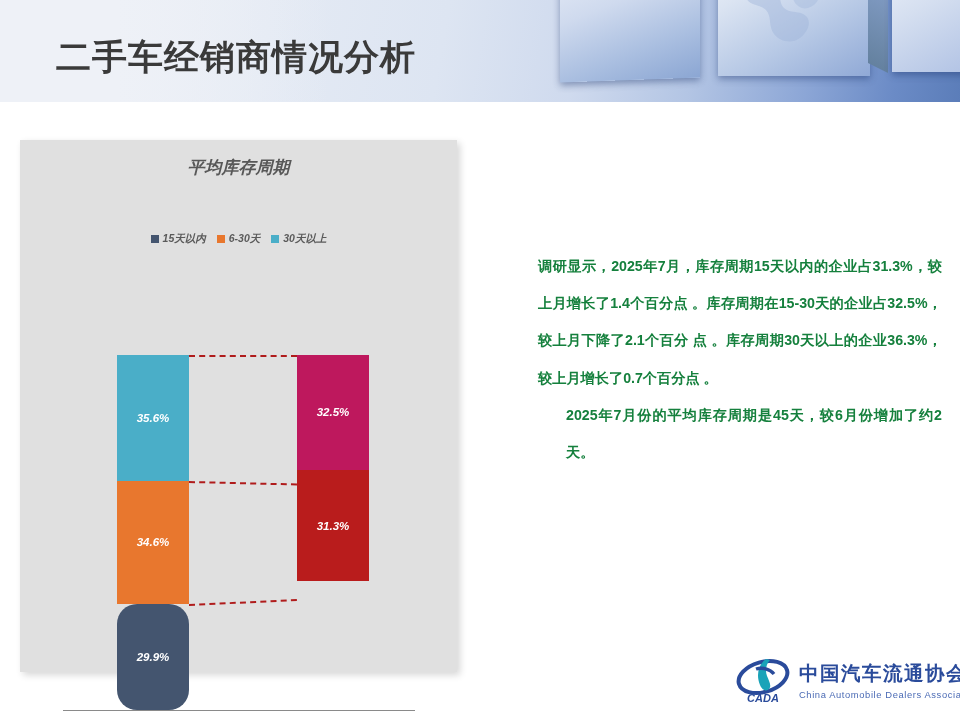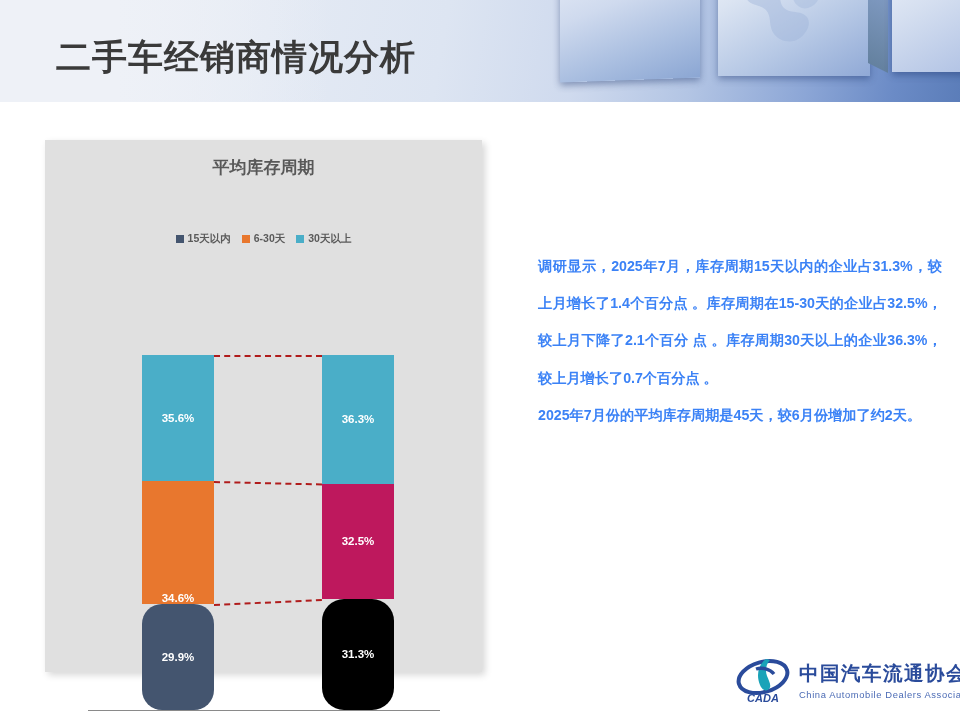--- a/index.html
+++ b/index.html
@@ -63,26 +63,27 @@
     font-size: 35px;
     font-weight: bold;
     color: #3a3a3a;
     letter-spacing: 1px;
     white-space: nowrap;
   }
 
   
   .chart-panel {
     position: absolute;
-    left: 45px;
+    left: 20px;
     top: 140px;
     width: 437px;
     height: 532px;
     background: #e0e0e0;
     box-shadow: 3px 3px 7px rgba(0,0,0,.16);
+    font-style: italic;
   }
   .chart-title {
     position: absolute;
     left: 0; top: 16px;
     width: 437px;
     text-align: center;
     font-size: 17px;
     font-weight: bold;
     color: #585858;
   }
@@ -150,26 +151,26 @@
   
   .text-block {
     position: absolute;
     left: 538px;
     top: 248px;
     width: 404px;
   }
   .para {
     font-size: 14.2px;
     font-weight: bold;
-    color: #3b82f6;
+    color: #15803d;
     line-height: 2.62;
     text-align: justify;
     margin: 0;
   }
-  .para + .para { margin-top: 0; }
+  .para + .para { margin-top: 0; margin-left: 28px; }
 
   
   .logo {
     position: absolute;
     left: 736px;
     top: 652px;
     width: 212px;
     height: 56px;
     display: flex;
     align-items: center;
@@ -236,36 +237,33 @@
     <div id="connector-layer">
         <div class="connector" style="left: 169px; top: 313.855px; width: 108.114px; transform: rotate(-2.63481deg); border-top-color: rgb(176, 28, 28);"></div>
         <div class="connector" style="left: 169px; top: 191.025px; width: 108.029px; transform: rotate(1.3181deg); border-top-color: rgb(176, 28, 28);"></div>
         <div class="connector" style="left: 169px; top: 64.645px; width: 108px; transform: rotate(0deg); border-top-color: rgb(176, 28, 28);"></div>
       </div>
 
     <div class="bar left" id="bar-0" style="top: 64.645px; height: 355.355px;">
         <div class="seg" style="height: 126.38px; background: rgb(74, 174, 200);">
           <span class="seg-label">35.6%</span>
         </div>
-        <div class="seg" style="height: 122.83px; background: rgb(232, 119, 46); align-items: flex-end;">
+        <div class="seg" style="height: 122.83px; background: rgb(232, 119, 46);">
           <span class="seg-label">34.6%</span>
         </div>
         <div class="seg" style="height: 106.145px; background: rgb(68, 85, 111); border-radius: 20px;">
           <span class="seg-label">29.9%</span>
         </div>
       </div>
 
     <div class="bar right" id="bar-1" style="top: 64.645px; height: 355.355px;">
-        <div class="seg" style="height: 128.865px; background: rgb(74, 174, 200);">
-          <span class="seg-label">36.3%</span>
-        </div>
         <div class="seg" style="height: 115.375px; background: #be185d;">
           <span class="seg-label">32.5%</span>
         </div>
-        <div class="seg" style="height: 111.115px; background: #000000; border-radius: 22px;">
+        <div class="seg" style="height: 111.115px; background: #b91c1c;">
           <span class="seg-label">31.3%</span>
         </div>
       </div>
 
     <div class="axis-line"></div>
 
   </div>
 </div>
 
 <div class="text-block">

